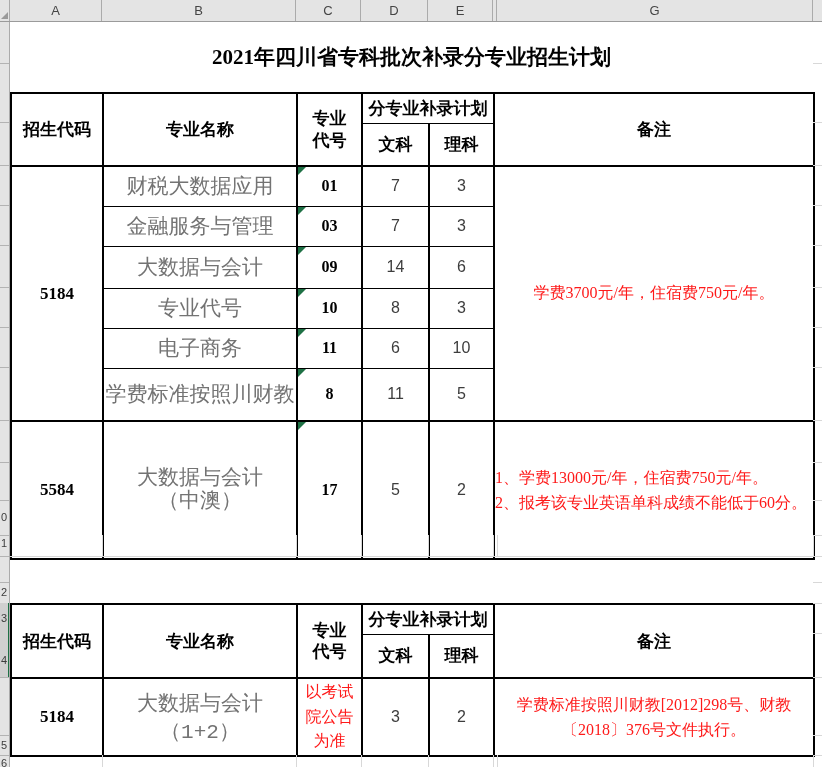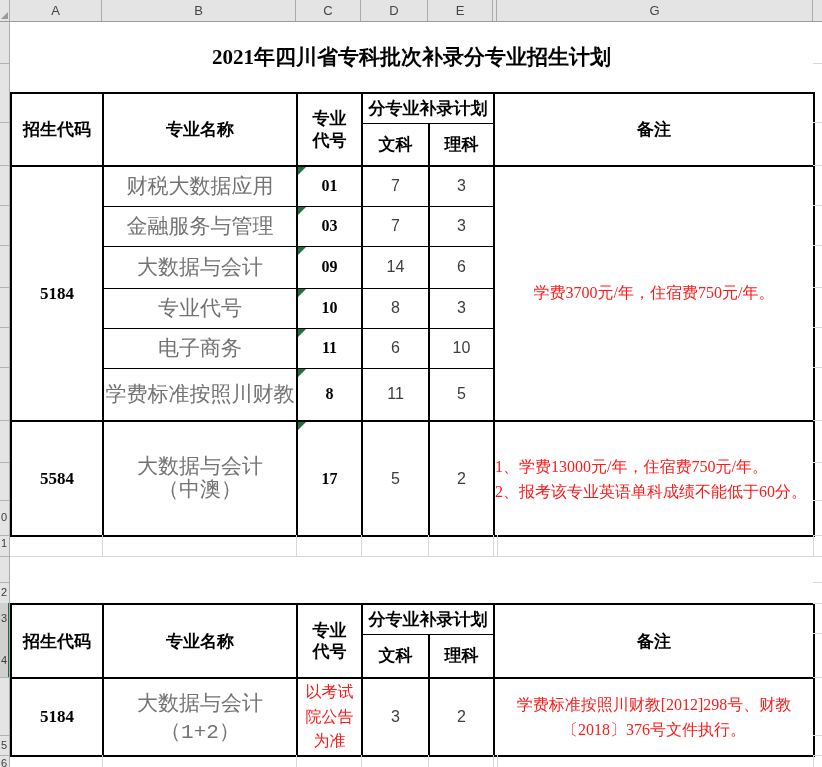--- a/index.html
+++ b/index.html
@@ -161,21 +161,21 @@
       <td class="mcode tri">11</td>
       <td class="num">6</td>
       <td class="num">10</td>
     </tr>
     <tr style="height:53px">
       <td class="major">学费标准按照川财教</td>
       <td class="mcode tri">8</td>
       <td class="num">11</td>
       <td class="num">5</td>
     </tr>
-    <tr style="height:115px" class="bt2">
+    <tr style="height:138px" class="bt2">
       <td class="code">5584</td>
       <td class="major">
         <div class="mline">大数据与会计</div>
         <div class="mline">（中澳）</div>
       </td>
       <td class="mcode tri">17</td>
       <td class="num">5</td>
       <td class="num">2</td>
       <td class="remark red left">
         <div class="rline">1、学费13000元/年，住宿费750元/年。</div>

